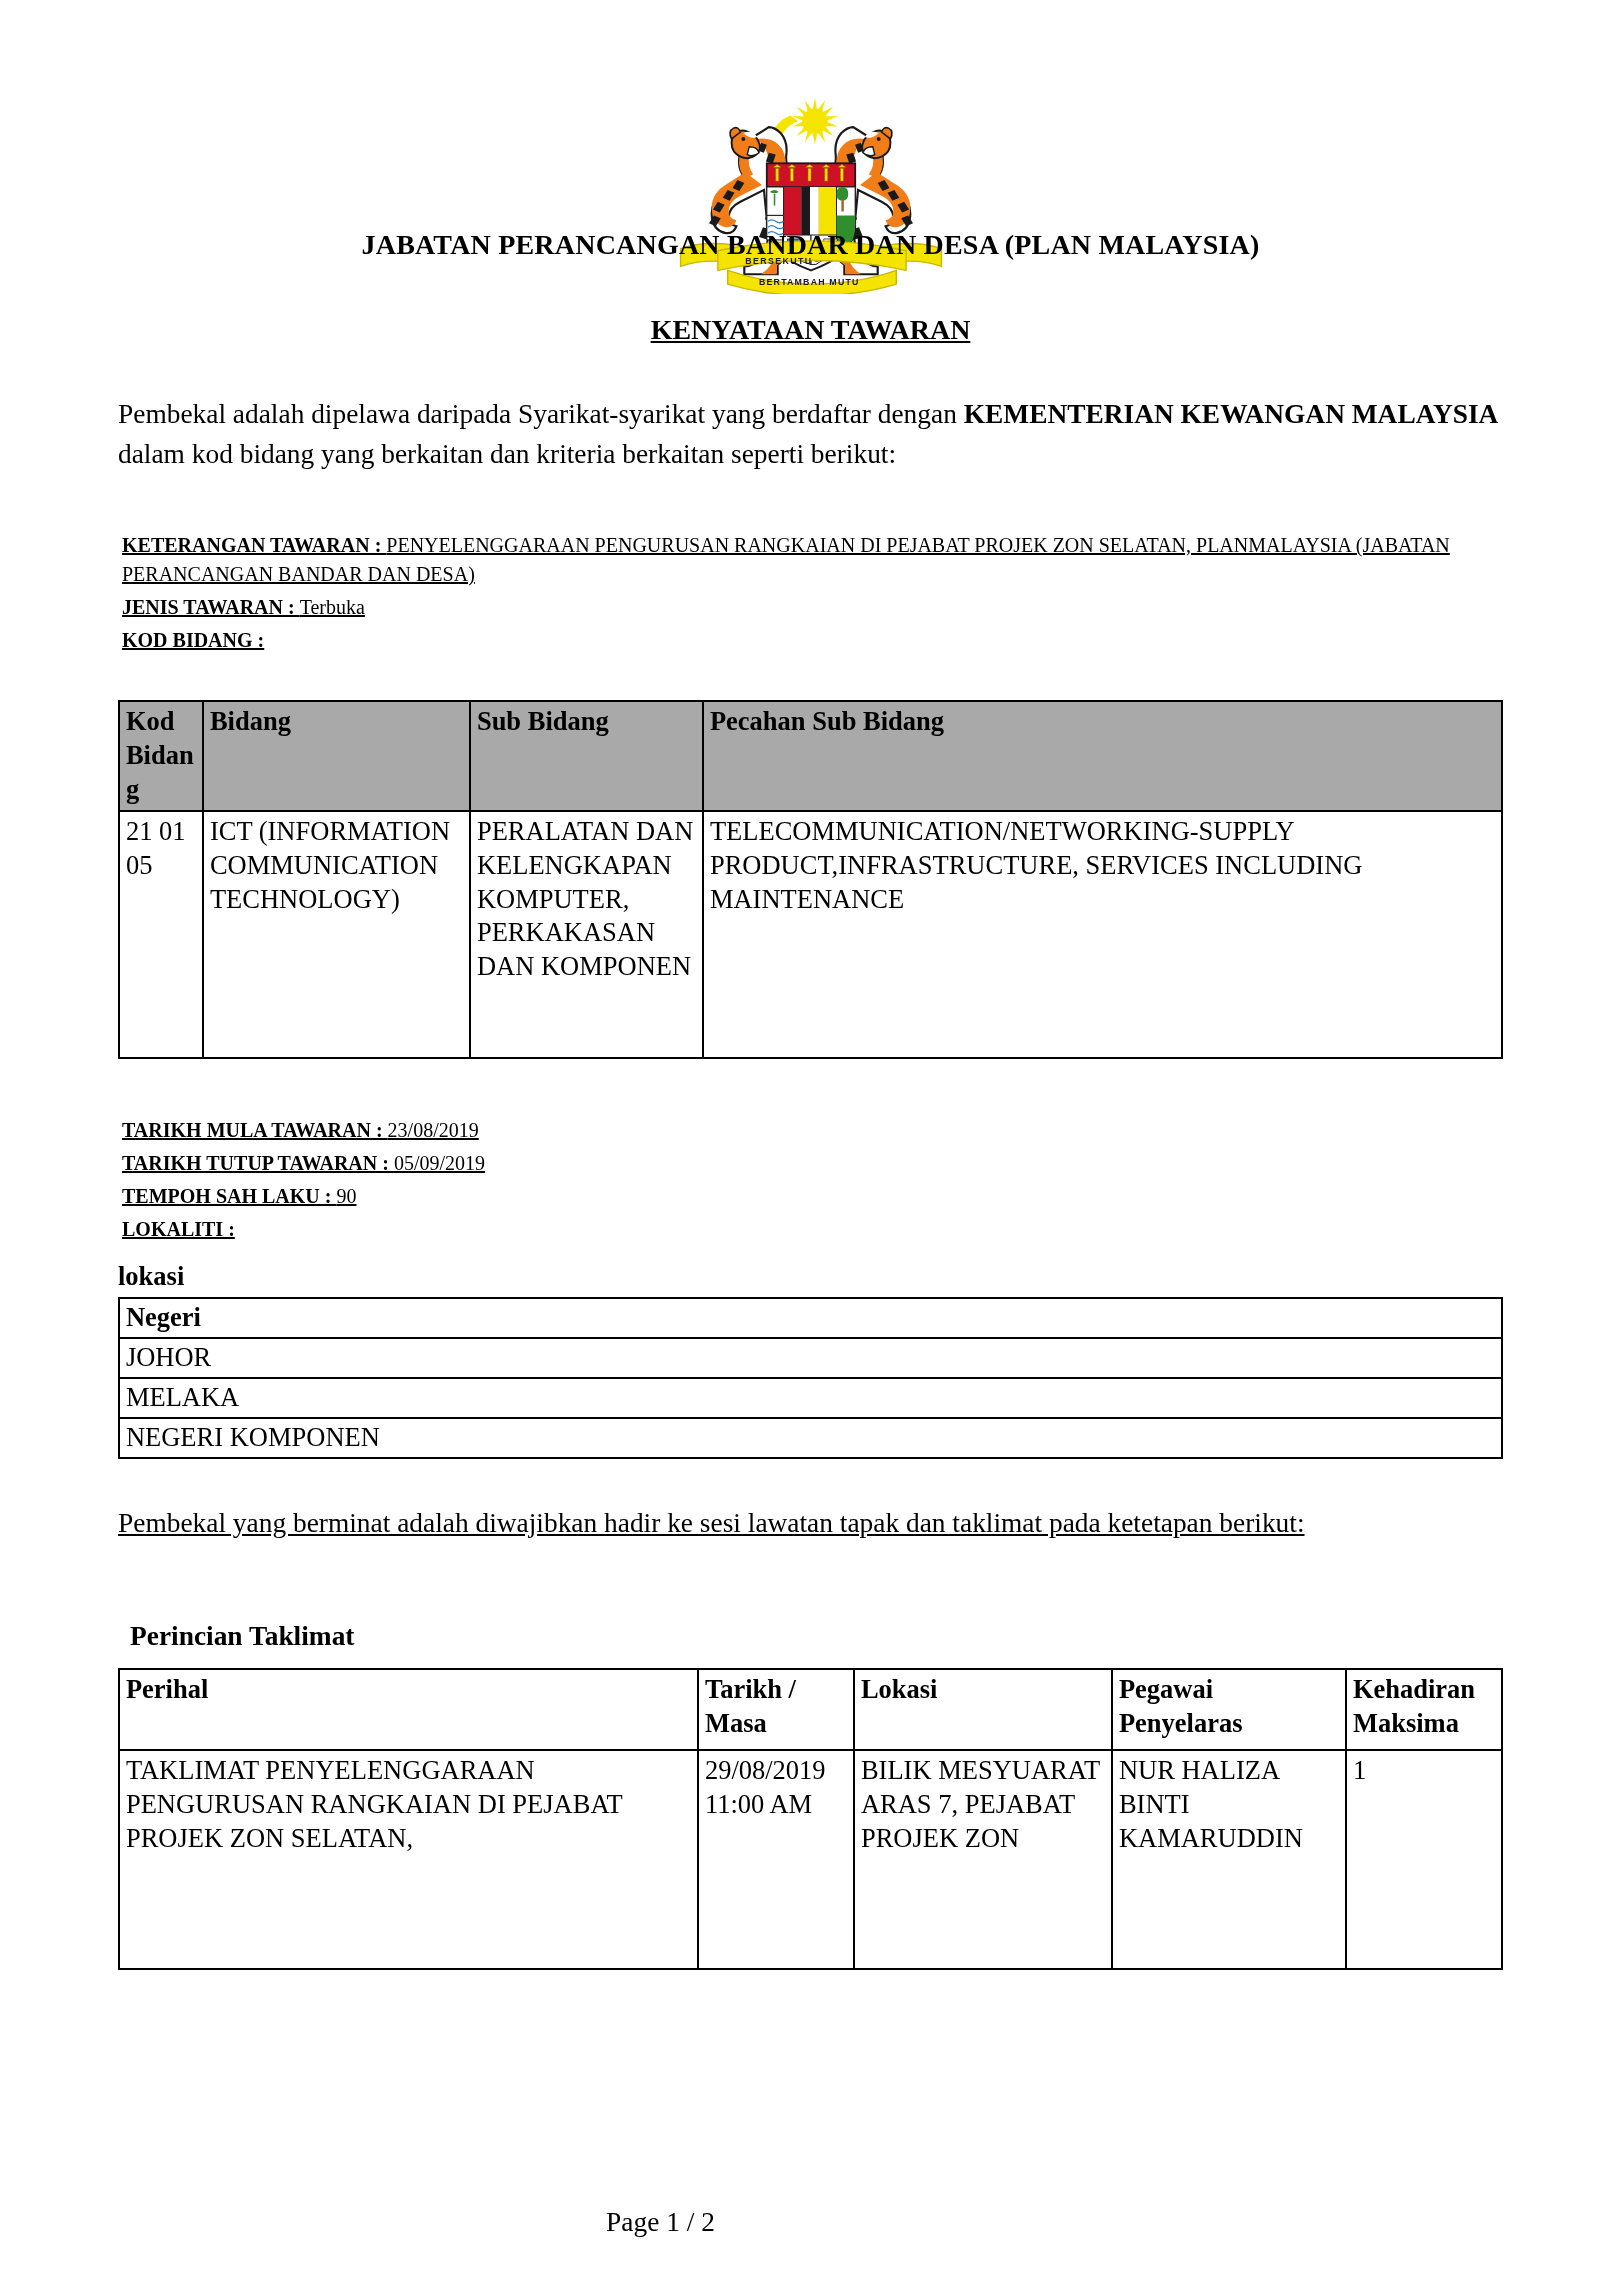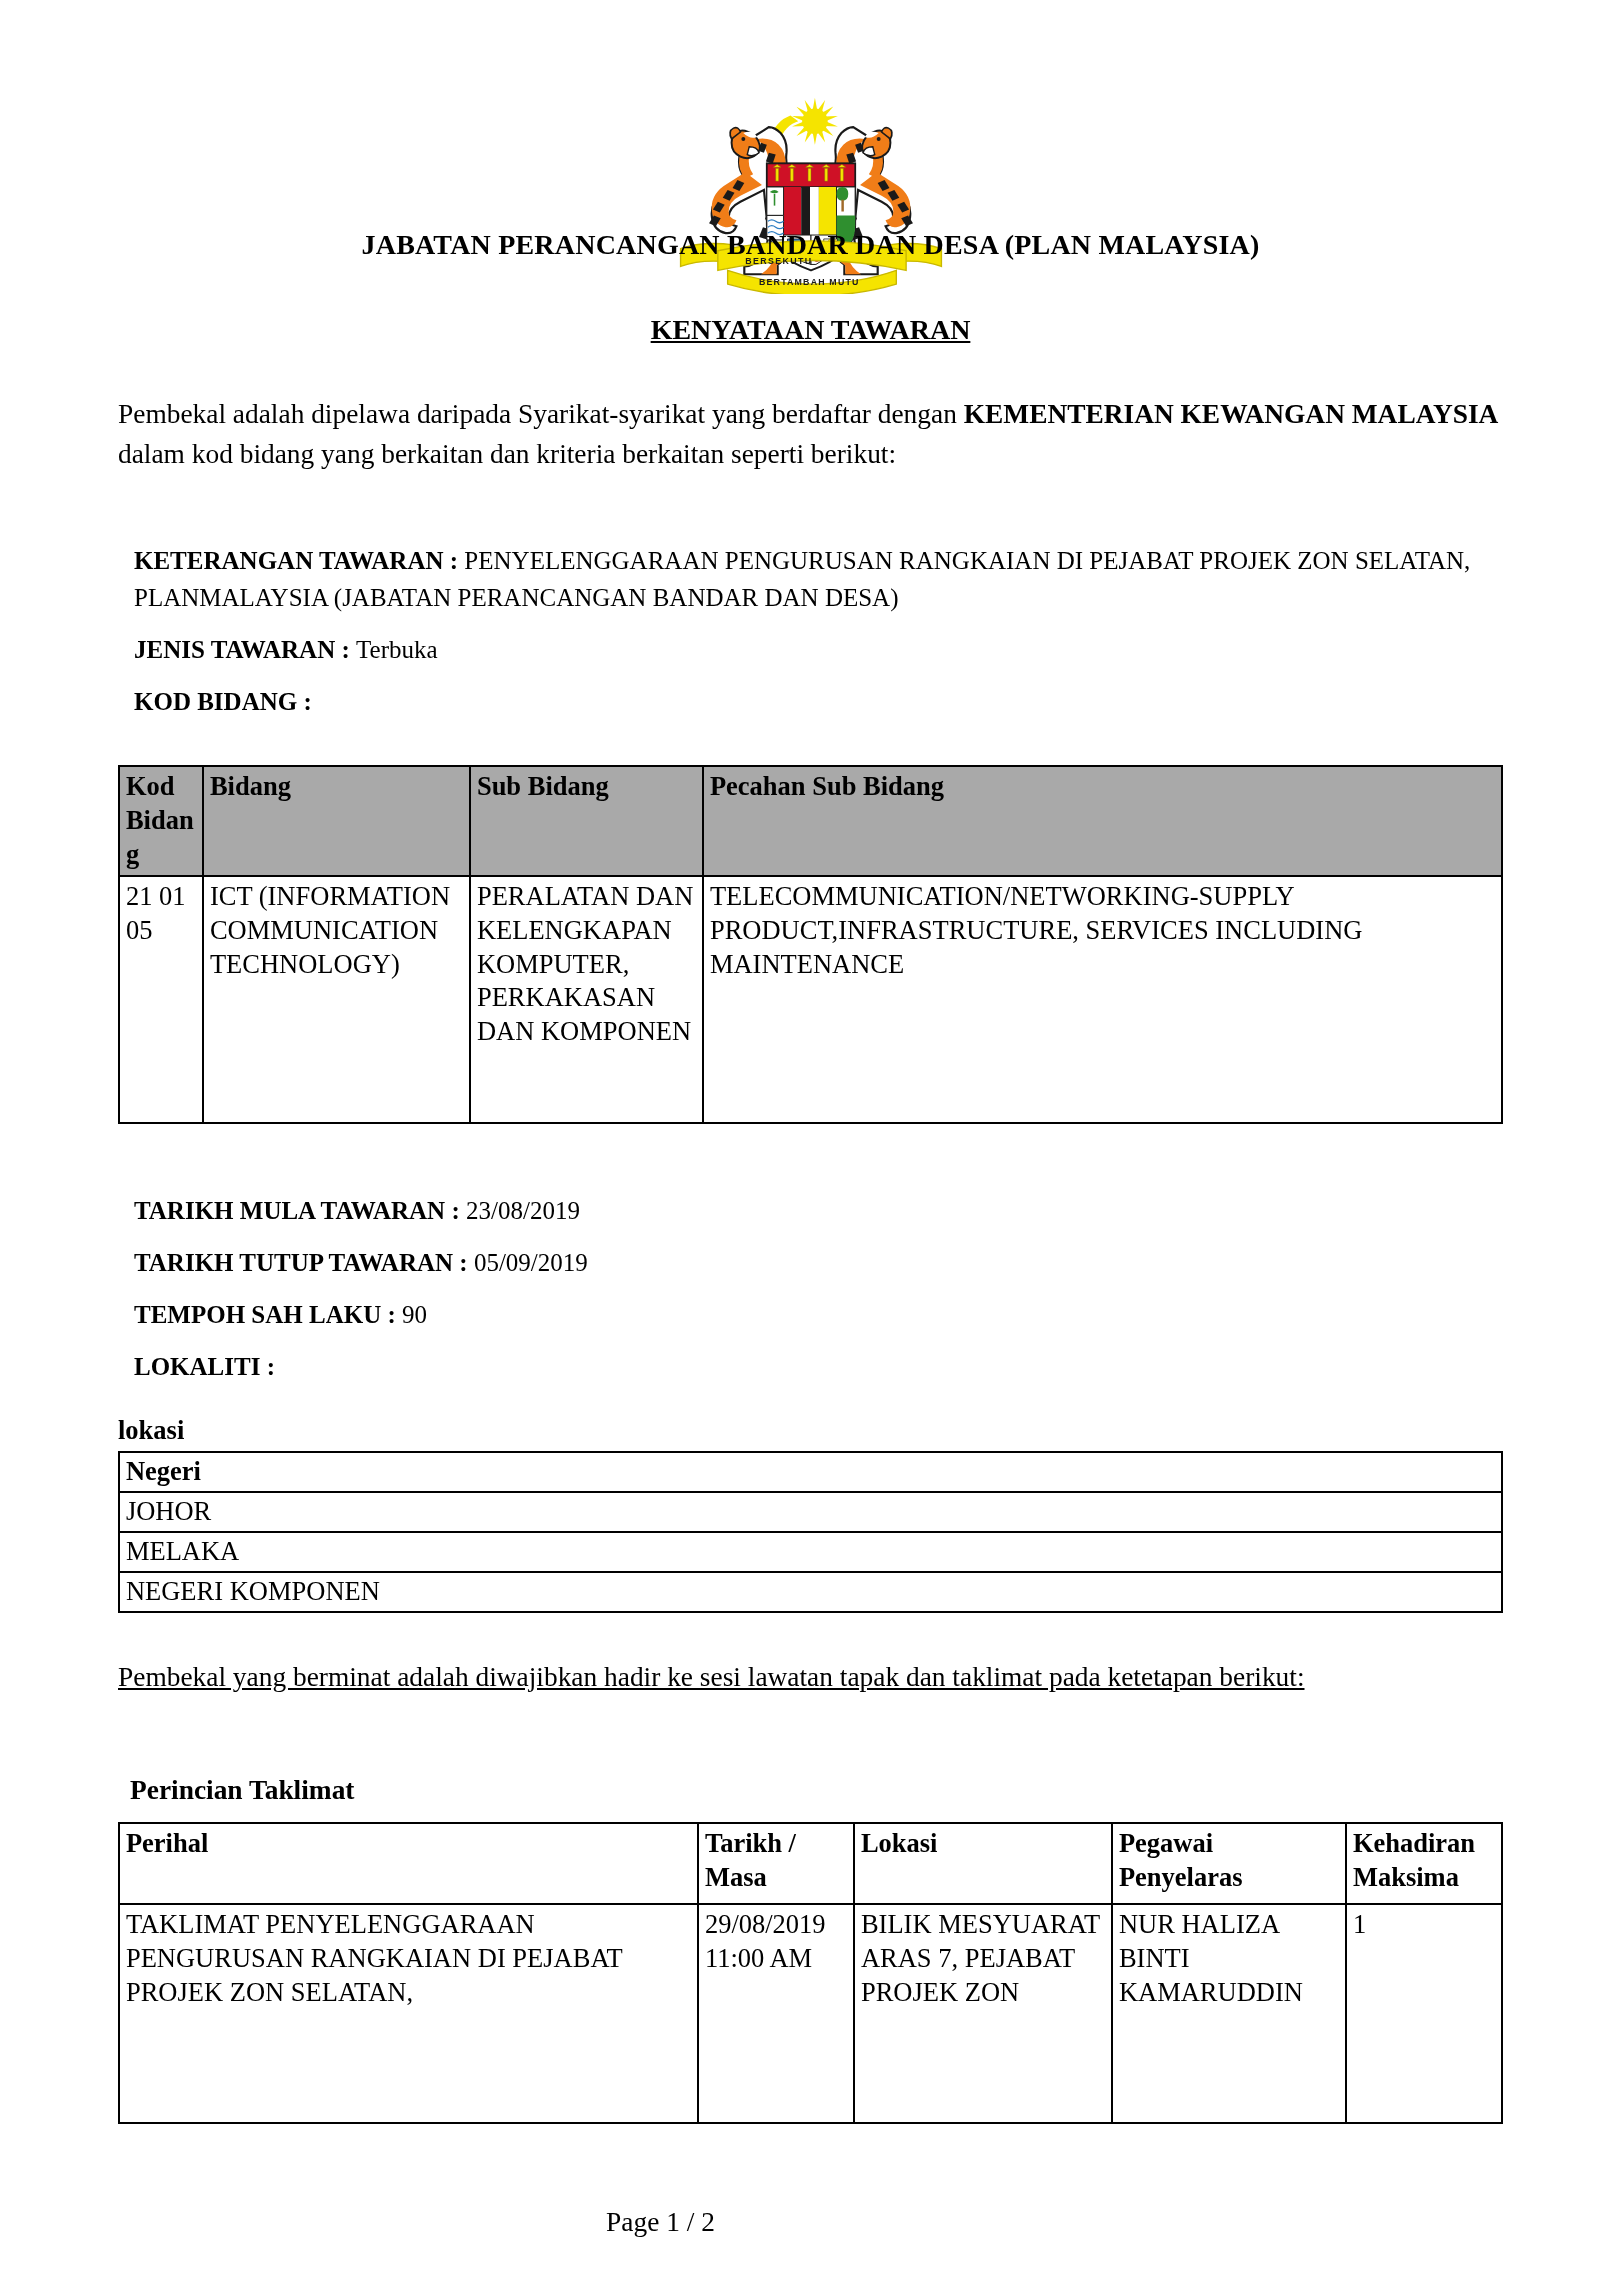--- a/index.html
+++ b/index.html
@@ -65,23 +65,24 @@
     margin: 0;
     text-align: left;
   }
   .para.justify { text-align: justify; }
   .para b { font-weight: bold; }
 
   .intro-para { padding-top: 49px; }
 
   .field-block { padding-top: 53px; }
   .field-line {
-    font-size: 25px;
+    font-size: 20px;
     line-height: 1.45;
-    margin: 16px;
+    margin: 4px;
+    text-decoration: underline;
   }
   .field-label { font-weight: bold; }
 
   
   table {
     border-collapse: collapse;
     width: 1385px;
     table-layout: fixed;
     font-size: 26.5px;
   }

